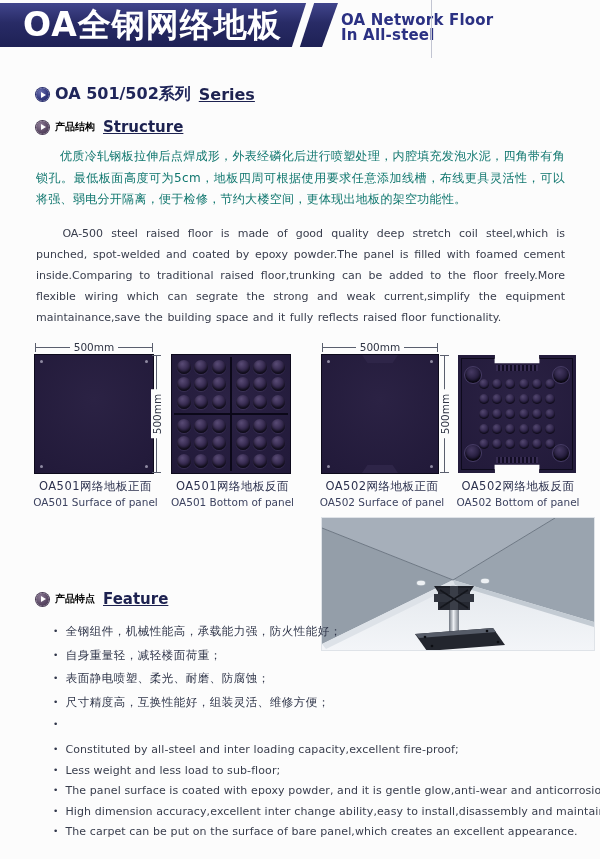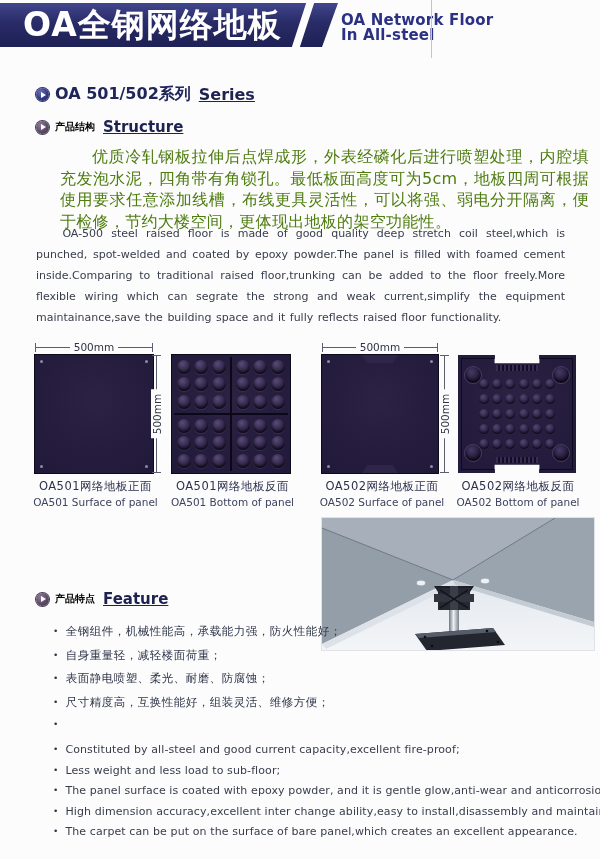--- a/index.html
+++ b/index.html
@@ -30,21 +30,21 @@
   .sec-en{font-weight:bold;color:#1d2250;margin-left:8px;text-decoration:underline;}
   .sec1{top:84px;font-size:16px;}
   .sec1 .sec-zh{font-size:16px;}
   .sec2{top:118px;}
   .sec2 .sec-zh,.sec3 .sec-zh{font-size:10px;color:#000000;}
   .sec2 .sec-en,.sec3 .sec-en{font-size:15px;}
   .sec3{top:590px;}
 
   
   .para{position:absolute;left:36px;width:529px;margin:0;text-align:justify;}
-  .para.zh{top:146px;font-size:16px;line-height:21.5px;color:#4d7c0f;text-indent:2em;letter-spacing:.3px;margin-left:24px;}
+  .para.zh{top:146px;font-size:12px;line-height:21.5px;color:#0f766e;text-indent:2em;letter-spacing:.3px;}
   .para.en{top:223px;font-size:11px;line-height:21px;color:#383d4c;text-indent:2.4em;word-spacing:1px;}
 
   
   .panels{position:absolute;left:0;top:338px;width:600px;height:172px;}
   .hdim{position:absolute;top:4px;height:10px;display:flex;align-items:center;}
   .hdim::before,.hdim::after{content:"";width:1px;height:9px;background:#5a5f6e;}
   .dline{flex:1;height:1px;background:#5a5f6e;}
   .dtext{font-size:10.5px;color:#2f3444;padding:0 4px;line-height:10px;}
   .hdim1{left:35px;width:118px;}
   .hdim2{left:322px;width:116px;}
@@ -365,21 +365,21 @@
         <span>尺寸精度高，互换性能好，组装灵活、维修方便；</span>
       </li>
     <li>
         <span class="blt">•</span>
       </li>
   </ul>
 
   <ul class="feat en">
     <li>
         <span class="blt">•</span>
-        <span>Constituted by all-steel and good current capacity,excellent fire-proof;</span>
+        <span>Constituted by all-steel and inter loading capacity,excellent fire-proof;</span>
       </li>
     <li>
         <span class="blt">•</span>
         <span>Less weight and less load to sub-floor;</span>
       </li>
     <li>
         <span class="blt">•</span>
         <span>The panel surface is coated with epoxy powder, and it is gentle glow,anti-wear and anticorrosion;</span>
       </li>
     <li>

